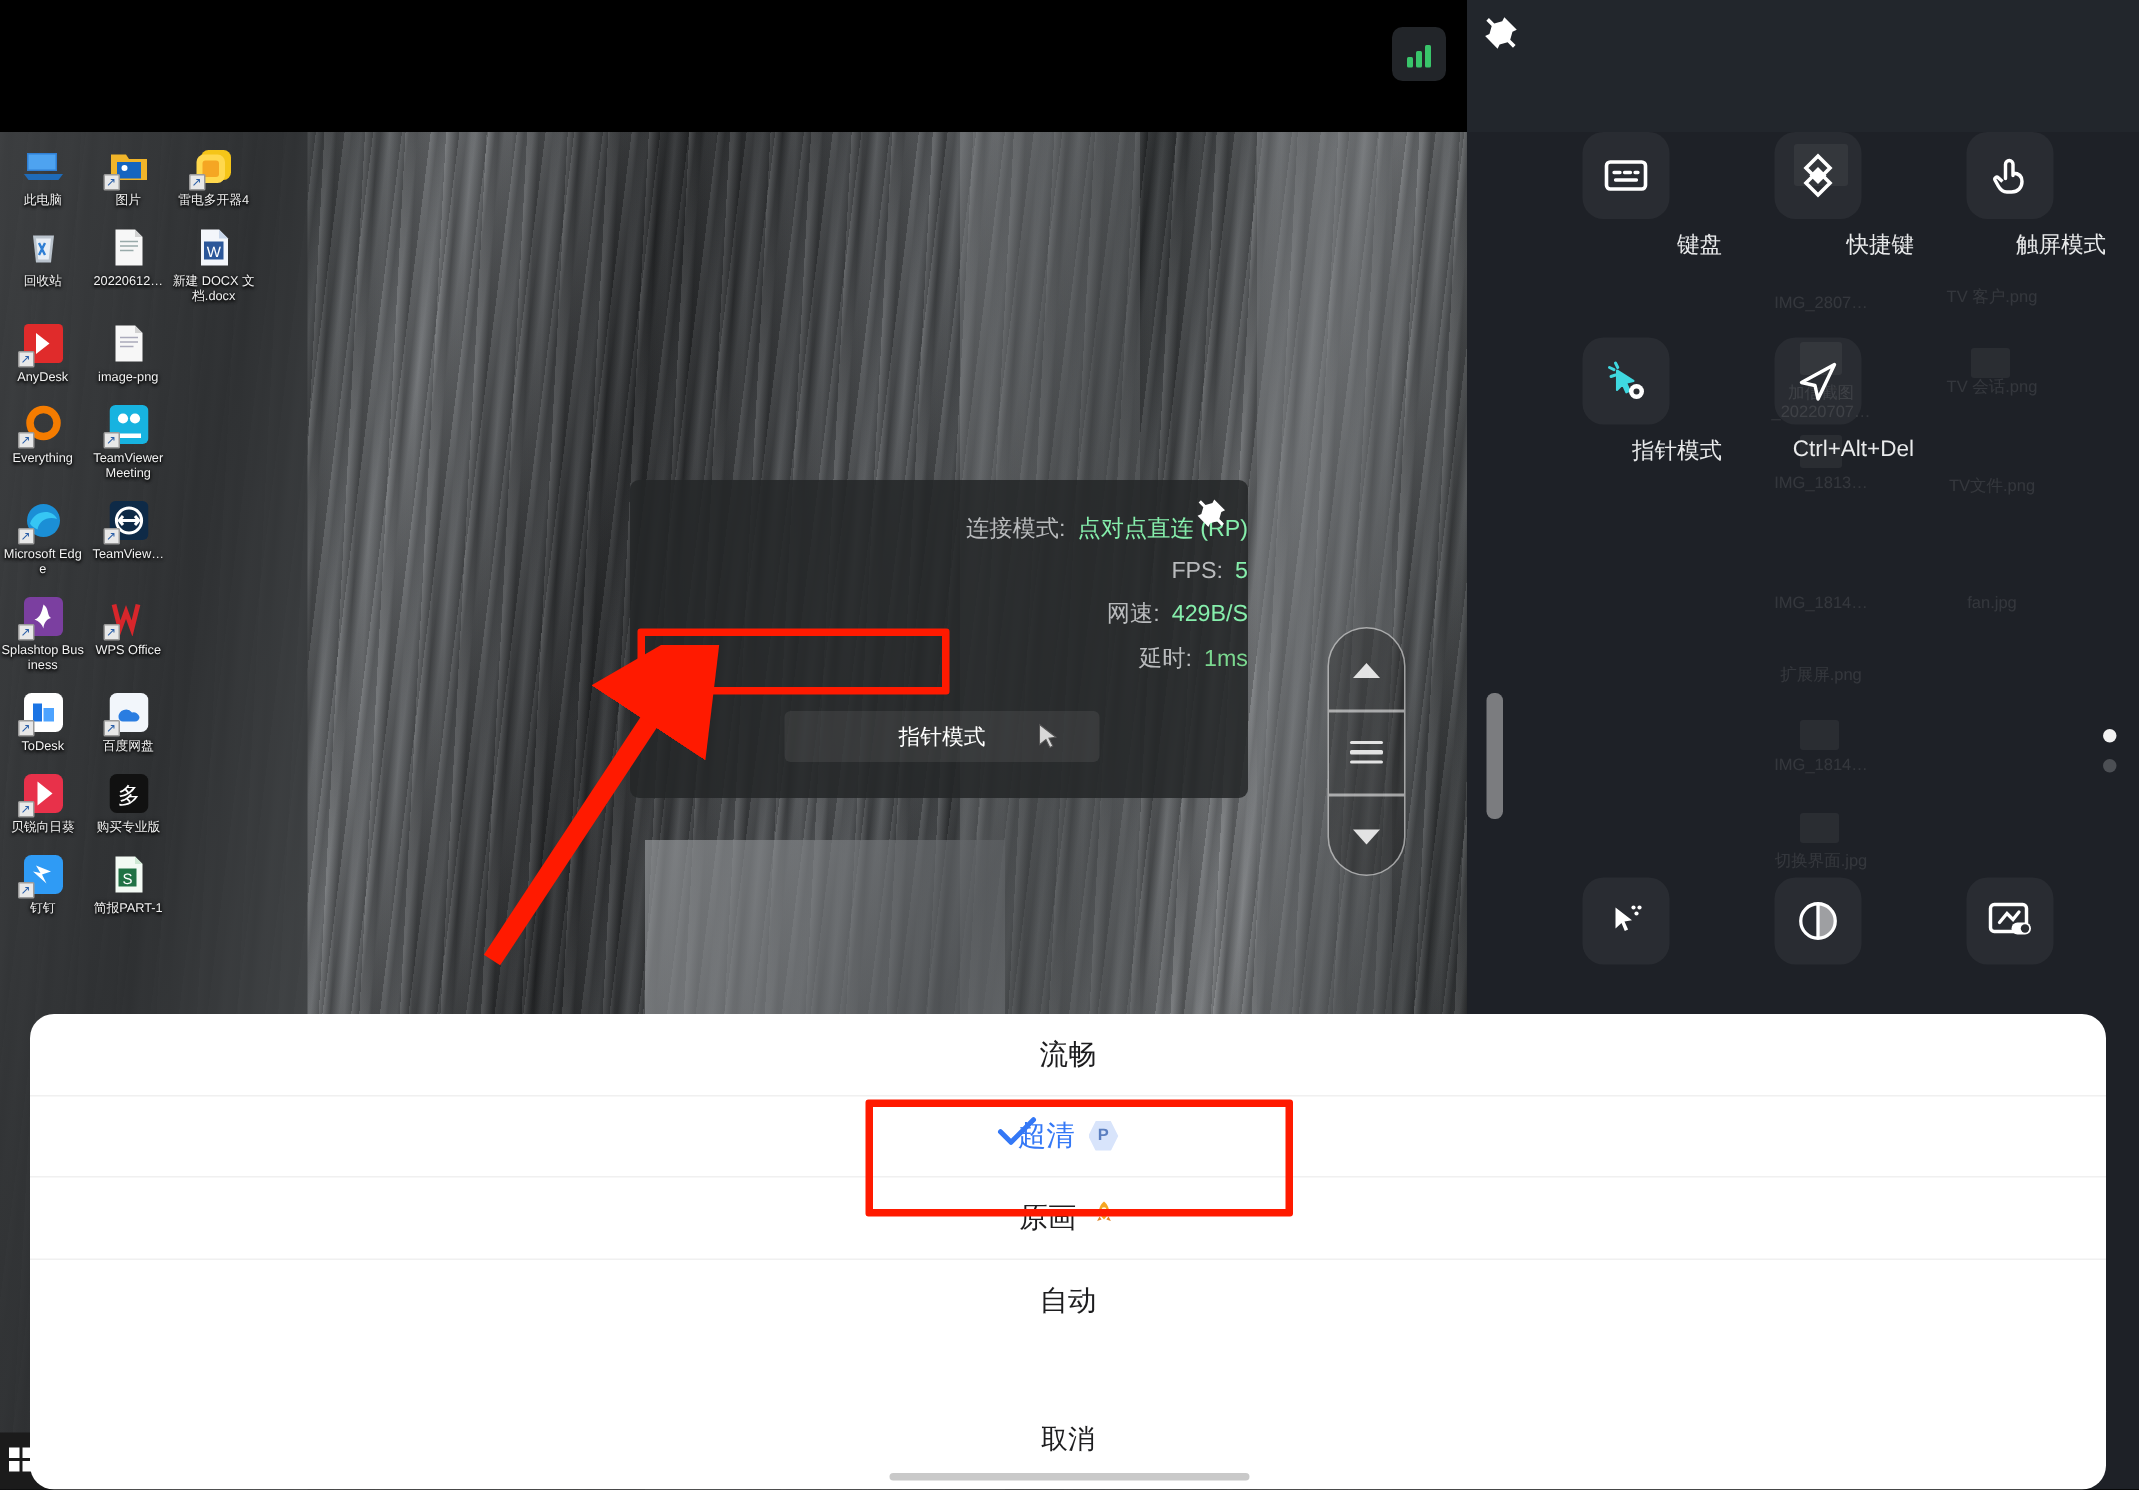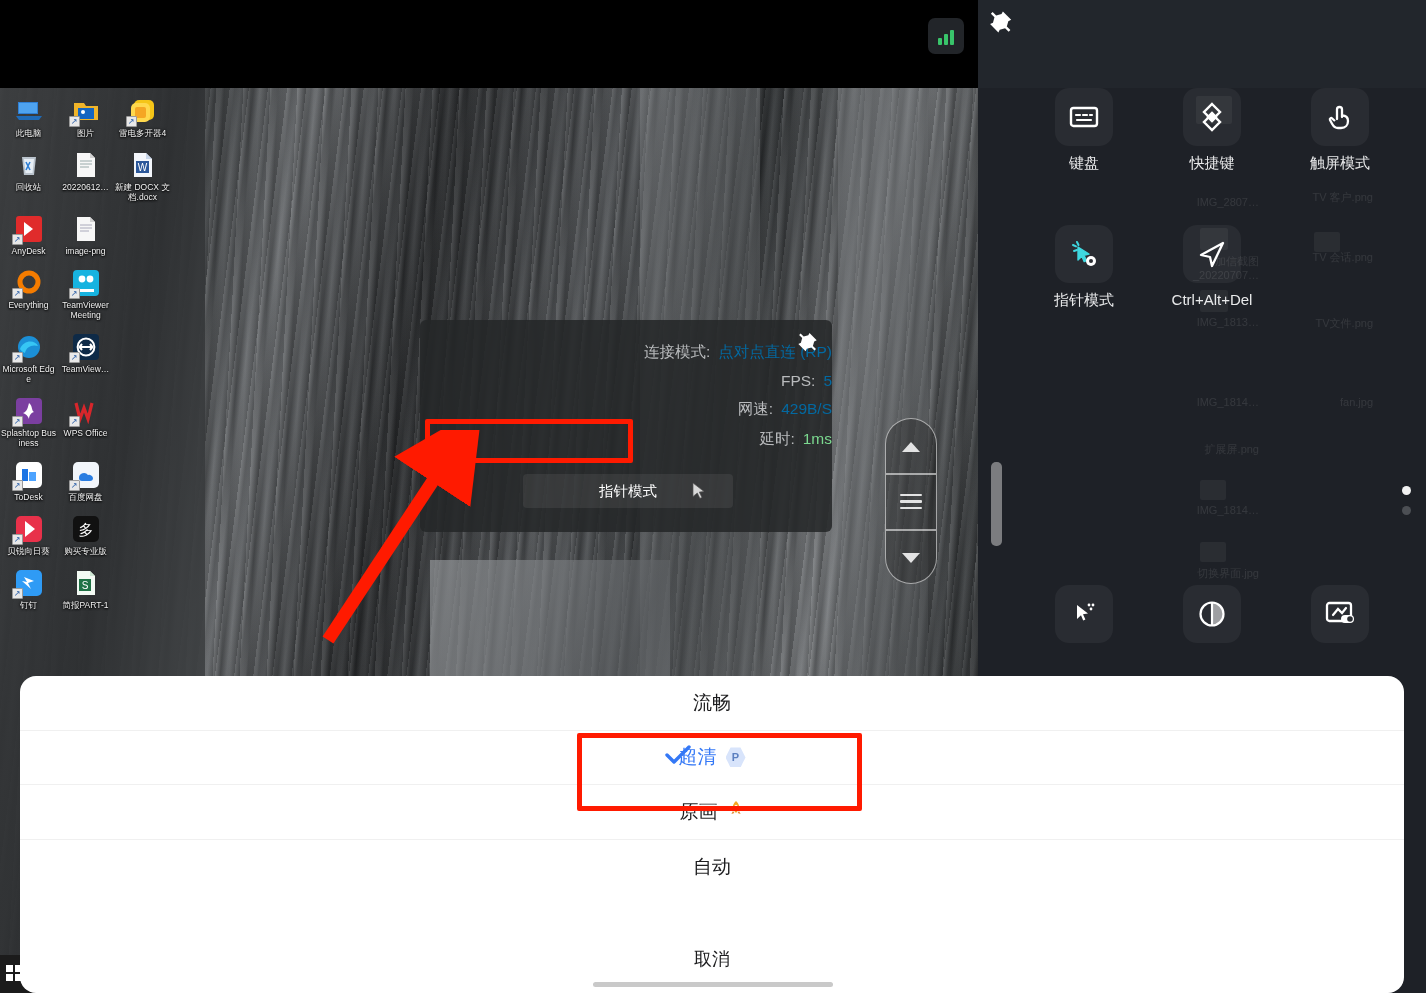--- a/index.html
+++ b/index.html
@@ -110,21 +110,21 @@
     border-radius: 6px;
     color: #fff;
   }
   .info-pin { position:absolute; right:12px; top:10px; }
   .info-rows { padding: 22px 0 0 0; }
   .info-row { display:flex; align-items:baseline; margin-bottom: 9px; justify-content: flex-end; }
   .info-key {
     width: 90px; text-align: right; color:#b9bbbd; font-size:15.5px;
     padding-right: 8px; white-space: nowrap;
   }
-  .info-val { font-size:15.5px; color:#0369a1; }
+  .info-val { font-size:15.5px; color:#86efac; }
   .info-val.latency { color:#7bd88f; }
   .copy-btn {
     position:absolute; left:103px; top:154px; width:210px; height:34px;
     background: rgba(255,255,255,0.07); border-radius:4px;
     display:flex; align-items:center; justify-content:center;
     font-size:14.5px; color:#fff; cursor:pointer;
   }
   .mouse-cursor {
     position:absolute; left:692px; top:482px; width:14px; height:18px;
   }
@@ -165,21 +165,21 @@
     position:absolute; left:991px; top:462px; width:11px; height:84px;
     background: rgba(200,200,200,0.55); border-radius:5px;
   }
 
   
   .tool-grid {
     position:absolute; left:1020px; top:88px; width:384px;
     display:flex; flex-wrap:wrap;
   }
   .tool {
-    width:128px; padding-top:0; text-align:center; margin-bottom:52px;
+    width:128px; padding-top:0; text-align:right; margin-bottom:52px;
     cursor:pointer;
   }
   .tool .tile {
     width:58px; height:58px; margin:0 auto 8px auto;
     background: rgba(255,255,255,0.05); border-radius:14px;
     display:flex; align-items:center; justify-content:center;
   }
   .tool .tl {
     font-size:15px; color:#e9eaeb;
   }
@@ -248,21 +248,21 @@
   
   .watermark {
     position:absolute; left:1068px; top:918px;
     font-size:34px; color:rgba(255,255,255,0.55);
     letter-spacing:1px; white-space:nowrap;
     font-family:"Liberation Sans","DejaVu Sans",sans-serif;
   }
   
   .ghost {
     position:absolute; color:rgba(255,255,255,0.10); font-size:11px;
-    text-align:right; width:90px;
+    text-align:center; width:90px;
   }
   .ghost-tile {
     position:absolute; background:rgba(255,255,255,0.055); border-radius:2px;
   }
 </style>
 </head>
 <body>
 
 <div id="root">
 

